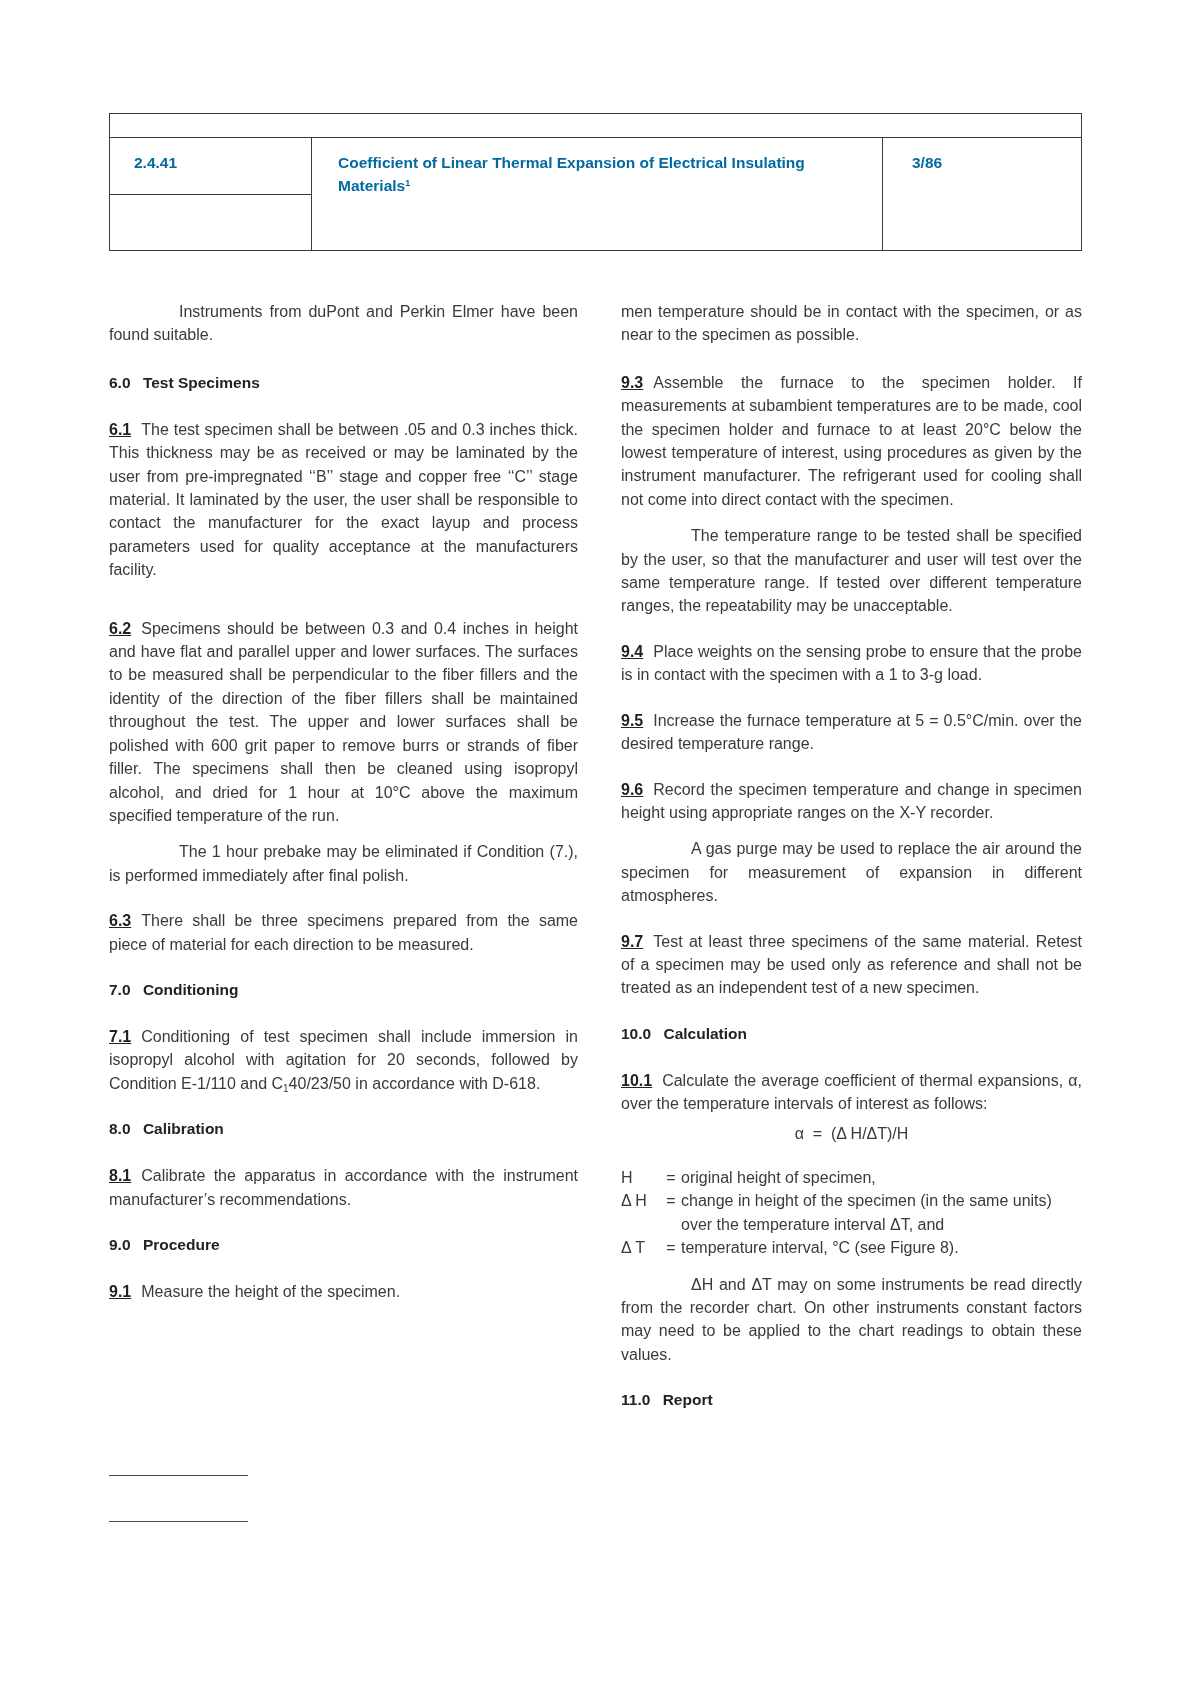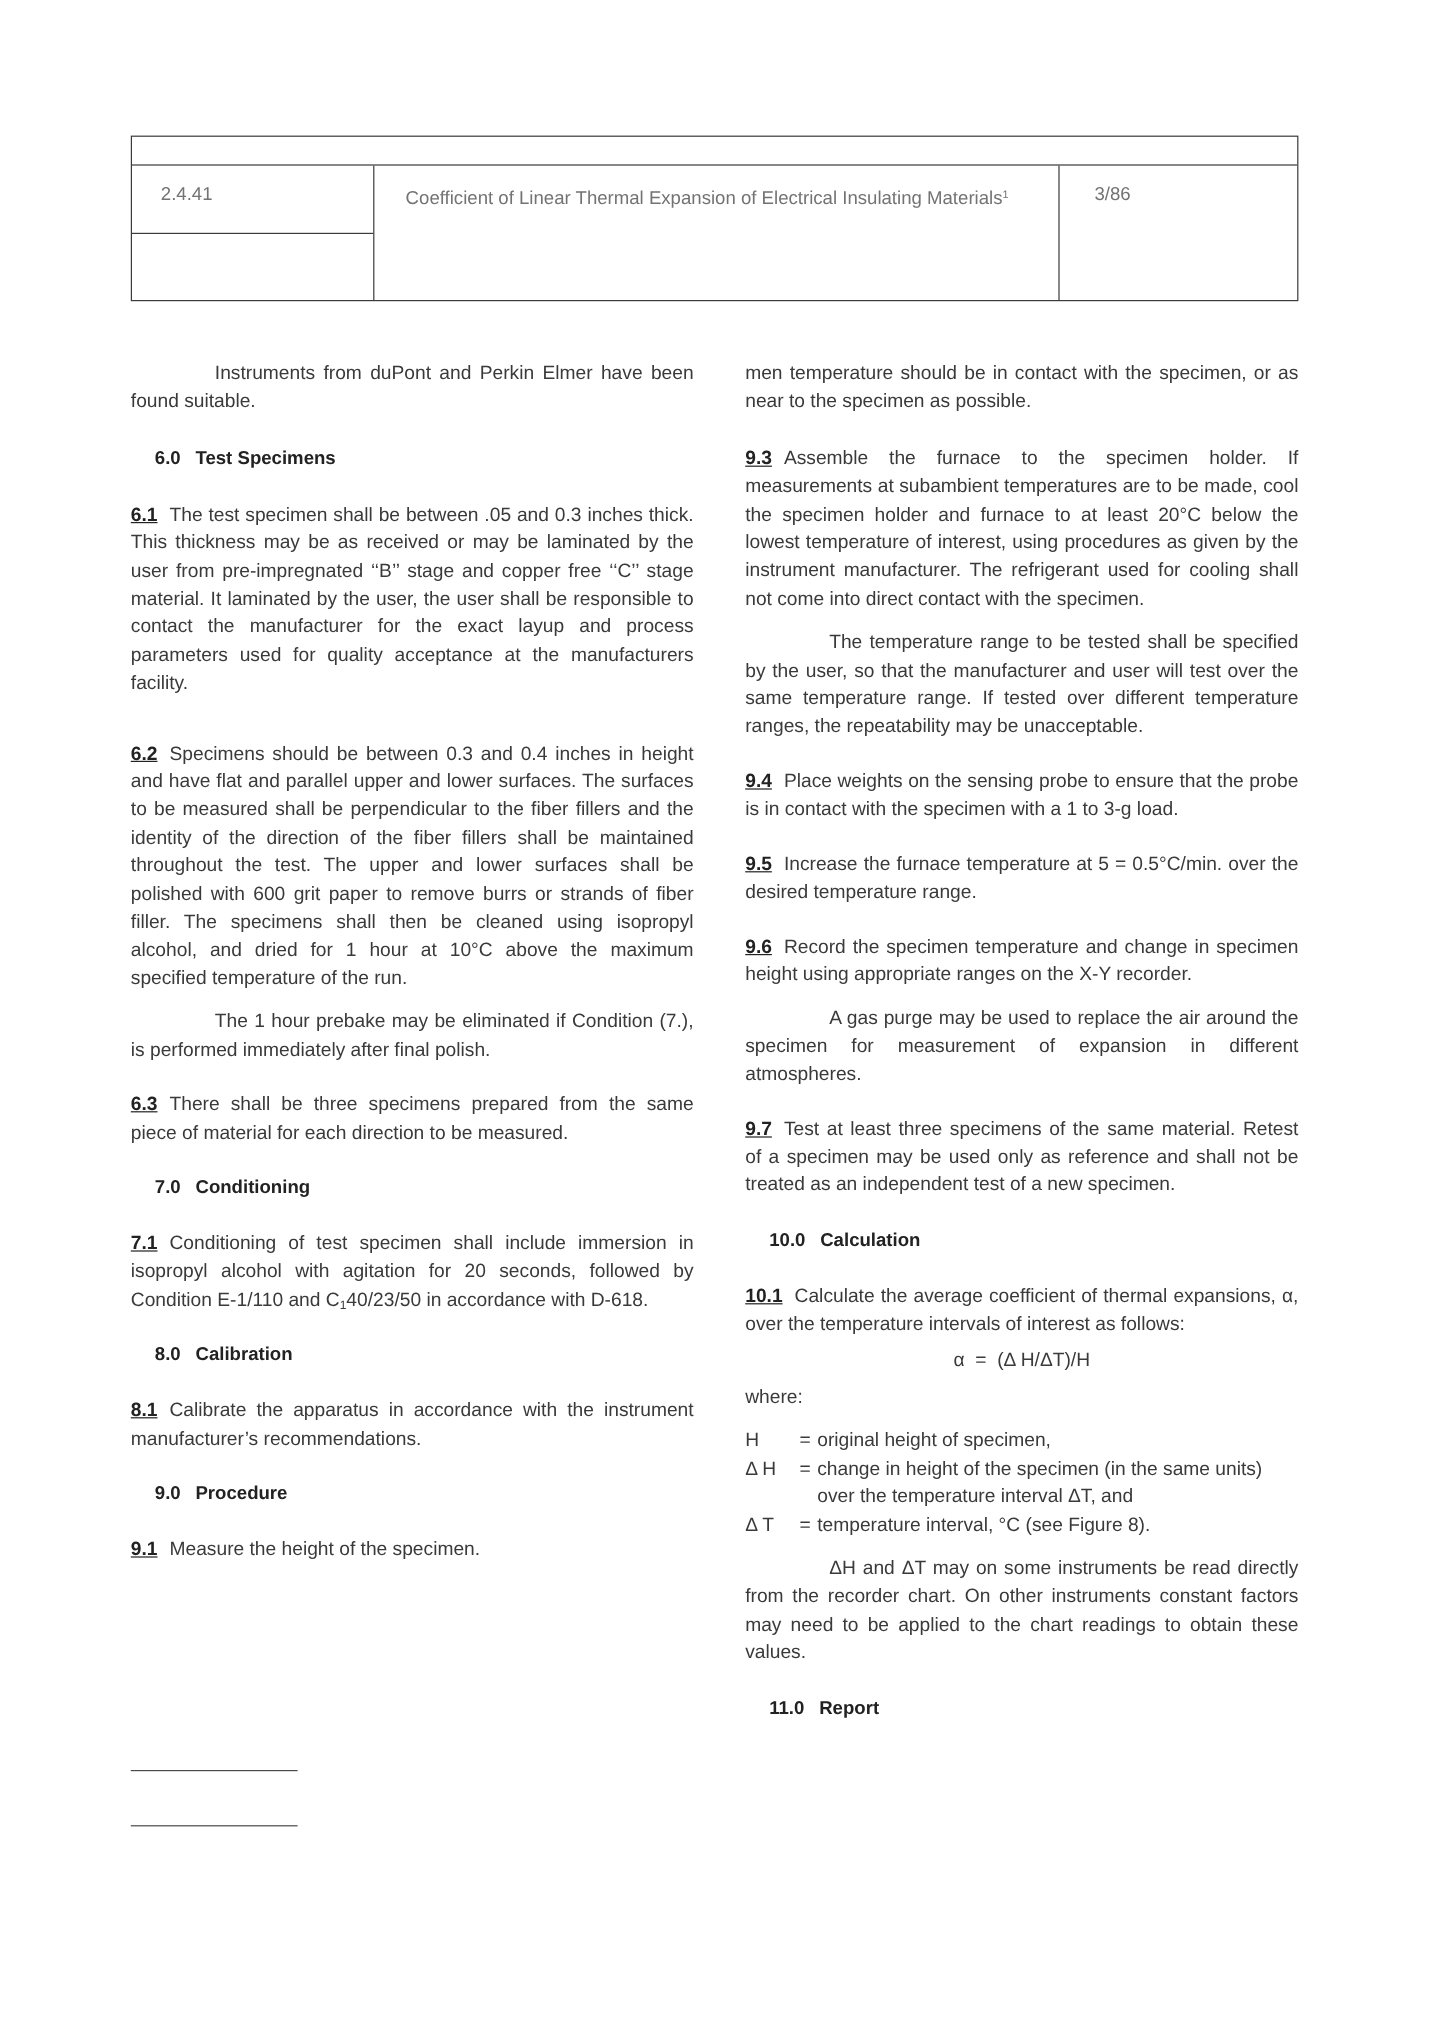--- a/index.html
+++ b/index.html
@@ -8,34 +8,34 @@
     font-family: "Liberation Sans", sans-serif; color: #3a3a3a;
   }
   .hdr {
     position: absolute; left: 109px; top: 113px; width: 973px; height: 138px;
     border: 1.5px solid #3a3a3a; box-sizing: border-box;
   }
   .hdr .toprow { position: absolute; left: 0; top: 0; right: 0; height: 23px; border-bottom: 1.5px solid #3a3a3a; }
   .hdr .c1 { position: absolute; left: 0; top: 24px; width: 201px; bottom: 0; border-right: 1.5px solid #3a3a3a; }
   .hdr .c1 .split { position: absolute; left: 0; right: 0; top: 56px; border-top: 1.5px solid #3a3a3a; }
   .hdr .c3 { position: absolute; left: 772px; top: 24px; right: 0; bottom: 0; border-left: 1.5px solid #3a3a3a; }
-  .hdr-text { position: absolute; font-weight: normal; font-size: 15.5px; color: #737373; line-height: 21px; }
+  .hdr-text { position: absolute; font-weight: bold; font-size: 15.5px; color: #0369a1; line-height: 21px; }
   .doc-number { left: 24px; top: 38px; }
   .doc-title { left: 228px; top: 38px; width: 540px; }
   .doc-title sup { font-size: 9px; vertical-align: 5px; }
   .doc-rev { left: 802px; top: 38px; }
 
   .col { position: absolute; top: 300px; font-size: 16px; line-height: 23.4px; }
   .col-left { left: 109px; width: 469px; }
   .col-right { left: 621px; width: 461px; }
   p { margin: 0; text-align: justify; }
   .indent { text-indent: 70px; }
   .num { font-weight: bold; color: #222; margin-right: 10px; text-decoration: underline; }
   h2 { font-size: 15.5px; font-weight: bold; color: #222; margin: 0; line-height: 23px; }
-  h2 .hnum { margin-right: 8px; margin-left: 20px; }
+  h2 .hnum { margin-right: 8px; }
   .gap-s { height: 13px; }
   .gap-m { height: 22px; }
   .gap-l { height: 24px; }
   .formula { text-align: center; margin: 6px 0 8px 0; }
   .defs { display: grid; grid-template-columns: 40px 20px 1fr; row-gap: 0; }
   .defs span { display: block; }
   .defs .eq { text-align: center; }
   sub { font-size: 10px; vertical-align: -3px; line-height: 0; }
   .fn-rule { position: absolute; left: 109px; width: 139px; border-top: 1.5px solid #4a4a4a; }
 </style>
@@ -98,21 +98,20 @@
   <p><span class="num">9.6</span><span>Record the specimen temperature and change in specimen height using appropriate ranges on the X-Y recorder.</span></p>
   <div class="gap-s"></div>
   <p class="indent">A gas purge may be used to replace the air around the specimen for measurement of expansion in different atmospheres.</p>
   <div class="gap-m"></div>
   <p><span class="num">9.7</span><span>Test at least three specimens of the same material. Retest of a specimen may be used only as reference and shall not be treated as an independent test of a new specimen.</span></p>
   <div class="gap-m"></div>
   <h2><span class="hnum">10.0</span> <span>Calculation</span></h2>
   <div class="gap-l"></div>
   <p><span class="num">10.1</span><span>Calculate the average coefficient of thermal expansions, α, over the temperature intervals of interest as follows:</span></p>
   <div class="formula" style="white-space:pre">α  =  (Δ H/ΔT)/H</div>
-  <p>where:</p>
   <div class="gap-s"></div>
   <div class="defs">
     <span>H</span>
     <span class="eq">=</span>
     <span>original height of specimen,</span>
     <span>Δ H</span>
     <span class="eq">=</span>
     <span>change in height of the specimen (in the same units) over the temperature interval ΔT, and</span>
     <span>Δ T</span>
     <span class="eq">=</span>

